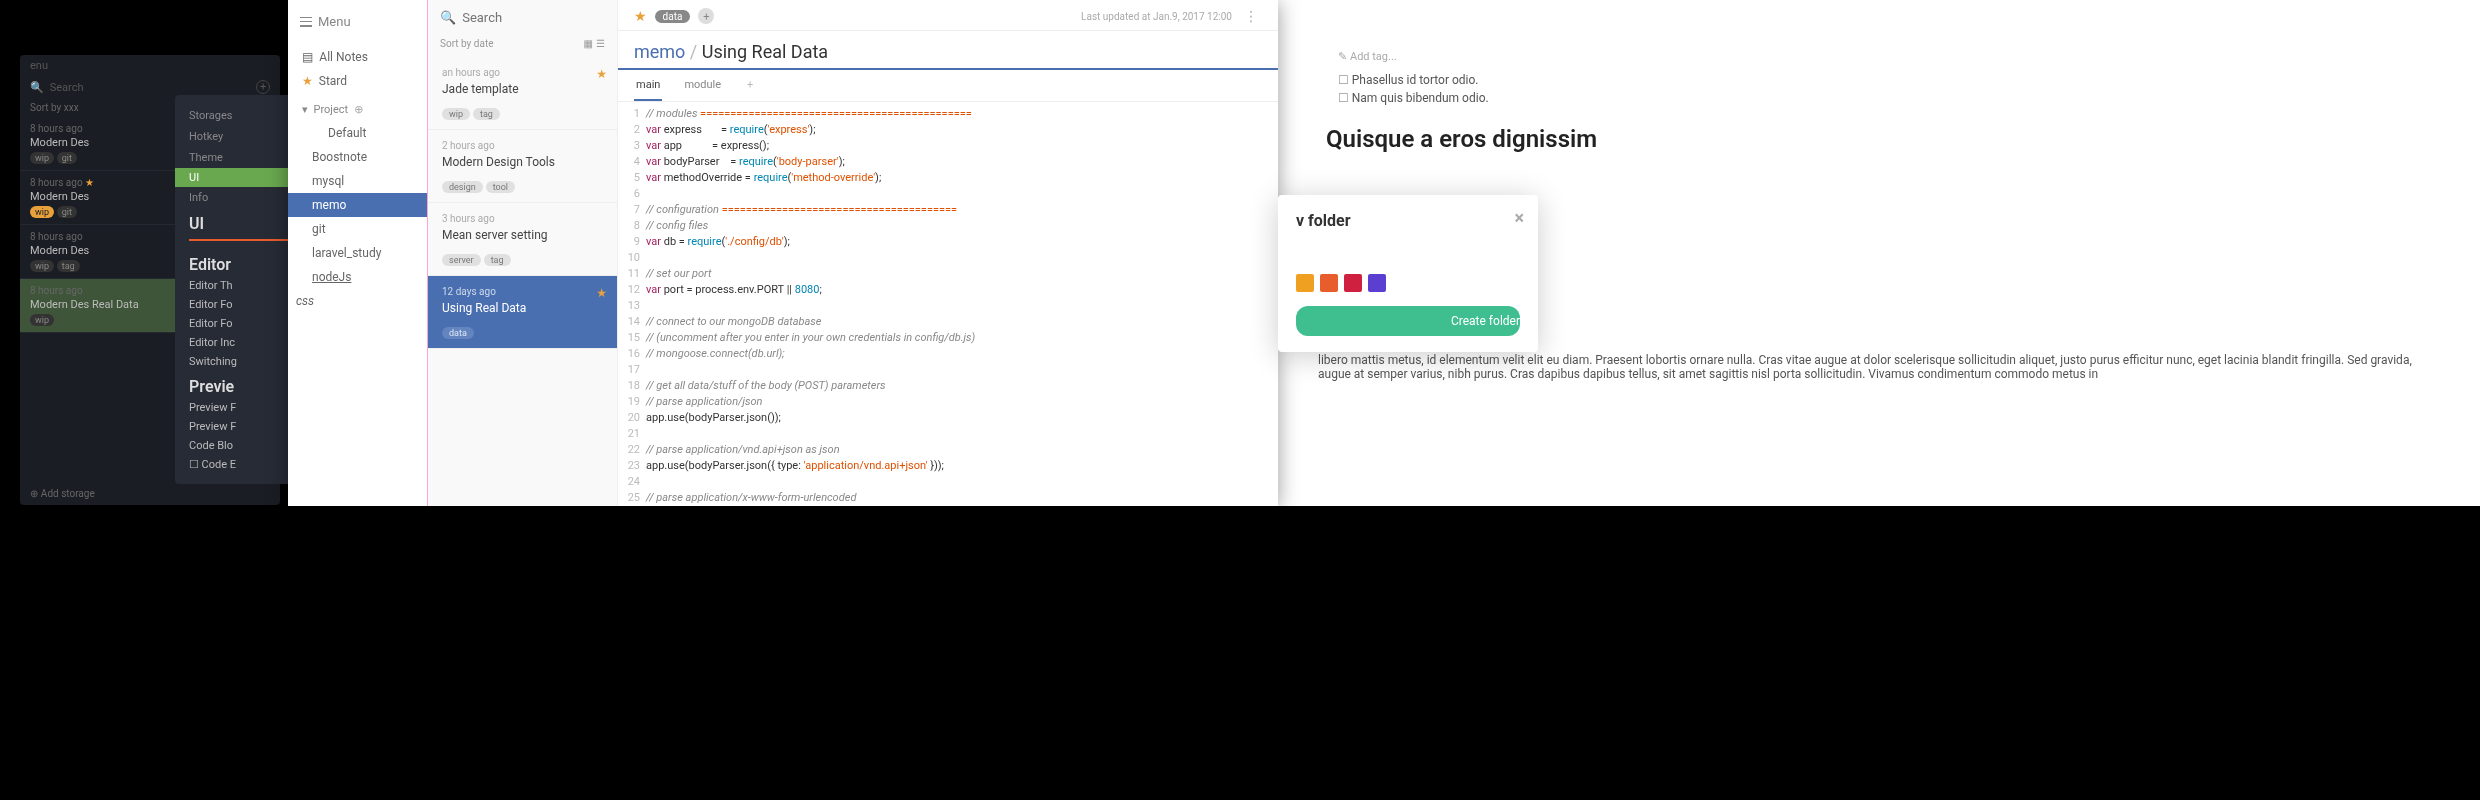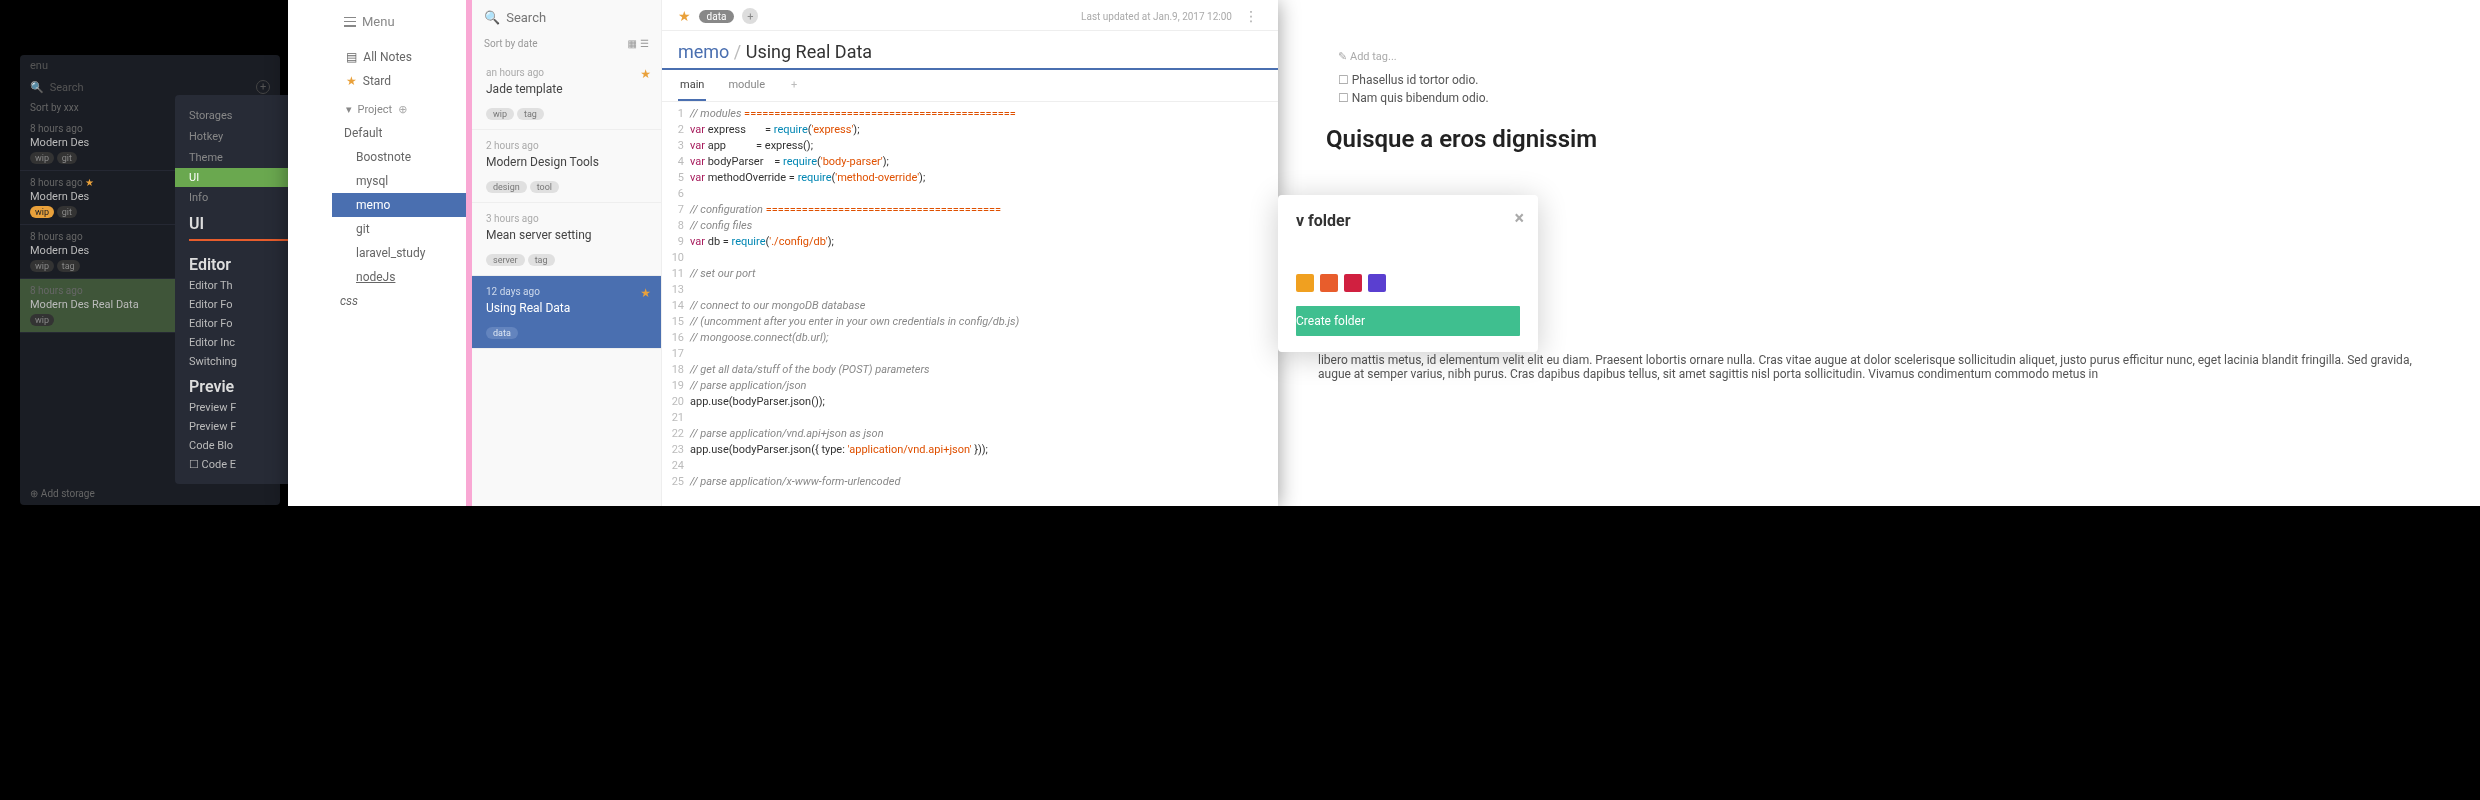--- a/index.html
+++ b/index.html
@@ -20,21 +20,21 @@
 .popover { position:absolute; left:175px; top:95px; width:250px; background:#272b36; border-radius:4px; padding:10px 0; color:#bbb; font-size:11px; z-index:5; }
 .popover .sec { padding:4px 14px; color:#888; }
 .popover .itm { padding:3px 14px; }
 .popover .itm.sel { background:#6aa84f; color:#fff; }
 .popover h4 { color:#ddd; font-size:16px; font-weight:600; padding:6px 14px 2px; }
 .popover .chk { padding:3px 14px; }
 
 
 .app { position:absolute; left:288px; top:0; width:990px; height:506px; background:#fff; display:flex; z-index:10; box-shadow:0 2px 20px rgba(0,0,0,.4); }
 
-.sidebar { width:140px; background:#fff; border-right:6px solid #f9a8d4; font-size:12px; color:#666; padding-top:8px;margin-left:44px; }
+.sidebar { width:140px; background:#fff; border-right:1px solid #f9a8d4; font-size:12px; color:#666; padding-top:8px; }
 .sidebar .menu-hdr { padding:6px 12px; display:flex; align-items:center; gap:6px; color:#888; font-size:13px; }
 .sidebar .item { padding:5px 14px; display:flex; align-items:center; gap:6px; cursor:pointer; }
 .sidebar .item.sec-hdr { color:#888; font-size:11px; padding-top:10px; }
 .sidebar .item.sel { background:#4a6fb0; color:#fff; }
 .sidebar .add-proj { float:right; color:#aaa; }
 
 .notelist { width:190px; background:#f9f9f9; border-right:1px solid #eee; display:flex; flex-direction:column; }
 .notelist .search-row { padding:8px 12px; display:flex; align-items:center; gap:6px; color:#999; font-size:13px; }
 .notelist .search-row .plus { margin-left:auto; width:18px; height:18px; border:1px solid #ccc; border-radius:50%; display:flex; align-items:center; justify-content:center; font-size:12px; color:#888; }
 .notelist .sort-row { padding:4px 12px 8px; display:flex; align-items:center; font-size:10px; color:#999; }
@@ -83,21 +83,21 @@
 .doc .check { font-size:12px; color:#555; padding:2px 0 2px 20px; }
 .doc .check::before { content:"☐ "; color:#999; }
 .doc h2 { font-size:24px; font-weight:600; margin:18px 0 0 8px; color:#222; }
 .doc .para { font-size:12px; line-height:14px; color:#555; margin-top:200px; }
 
 .modal { position:absolute; left:1278px; top:195px; width:260px; background:#fff; border-radius:4px; box-shadow:0 4px 30px rgba(0,0,0,.2); z-index:20; padding:16px 18px; }
 .modal h3 { font-size:16px; color:#333; margin-bottom:44px; position:relative; }
 .modal .close { position:absolute; right:-4px; top:-4px; color:#aaa; font-size:18px; cursor:pointer; }
 .modal .swatches { display:flex; gap:6px; margin-bottom:14px; }
 .modal .sw { width:18px; height:18px; border-radius:2px; }
-.modal .btn { background:#3fbf8f; color:#fff; text-align:left; padding:8px 0; border-radius:1px; font-size:12px; cursor:pointer; }
+.modal .btn { background:#3fbf8f; color:#fff; text-align:right; padding:8px 0; border-radius:12px; font-size:12px; cursor:pointer; }
 
 .hamburger { display:inline-block; width:12px; height:10px; position:relative; }
 .hamburger::before, .hamburger::after, .hamburger span { content:""; position:absolute; left:0; right:0; height:1.5px; background:currentColor; }
 .hamburger::before{top:0} .hamburger span{top:4px} .hamburger::after{bottom:0}
 </style>
 </head>
 <body>
 
 <div class="bg-layer bg0">
   <div class="row">
@@ -180,21 +180,21 @@
     <div class="item">
         <span style="color:#e9a13b;">★</span>
         <span>Stard</span>
       </div>
     <div class="item sec-hdr">
         <span>▾</span>
         <span>Project</span>
         <span class="add-proj">⊕</span>
       </div>
     <div id="sidebar-folders">
-        <div class="item" style="padding-left: 12px;">Default</div>
+        <div class="item" style="padding-left: 40px;">Default</div>
         <div class="item" style="padding-left: 24px;">Boostnote</div>
         <div class="item" style="padding-left: 24px;">mysql</div>
         <div class="item sel" style="padding-left: 24px;">memo</div>
         <div class="item" style="padding-left: 24px;">git</div>
         <div class="item" style="padding-left: 24px;">laravel_study</div>
         <div class="item" style="padding-left: 24px; text-decoration: underline;">nodeJs</div>
         <div class="item" style="padding-left: 8px; font-style: italic;">css</div>
       </div>
   </div>
 
@@ -291,20 +291,24 @@
         </div>
         <div class="ln">
           <span class="gut">10</span>
           <span class="src"></span>
         </div>
         <div class="ln">
           <span class="gut">11</span>
           <span class="src"><span class="c-cm">// set our port</span></span>
         </div>
         <div class="ln">
+          <span class="gut">12</span>
+          <span class="src"><span class="c-kw">var </span><span class="c-id">port</span><span class="c-op"> = process.env.PORT || </span><span class="c-num">8080</span><span class="c-op">;</span></span>
+        </div>
+        <div class="ln">
           <span class="gut">13</span>
           <span class="src"></span>
         </div>
         <div class="ln">
           <span class="gut">14</span>
           <span class="src"><span class="c-cm">// connect to our mongoDB database</span></span>
         </div>
         <div class="ln">
           <span class="gut">15</span>
           <span class="src"><span class="c-cm">// (uncomment after you enter in your own credentials in config/db.js)</span></span>

